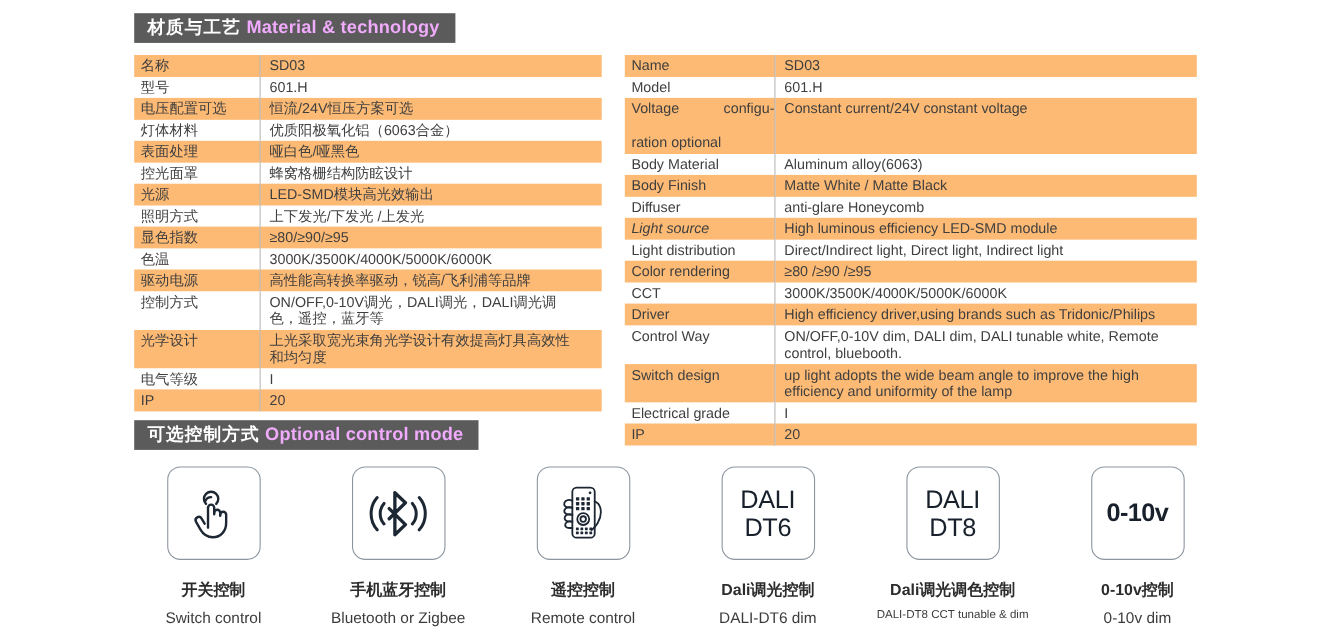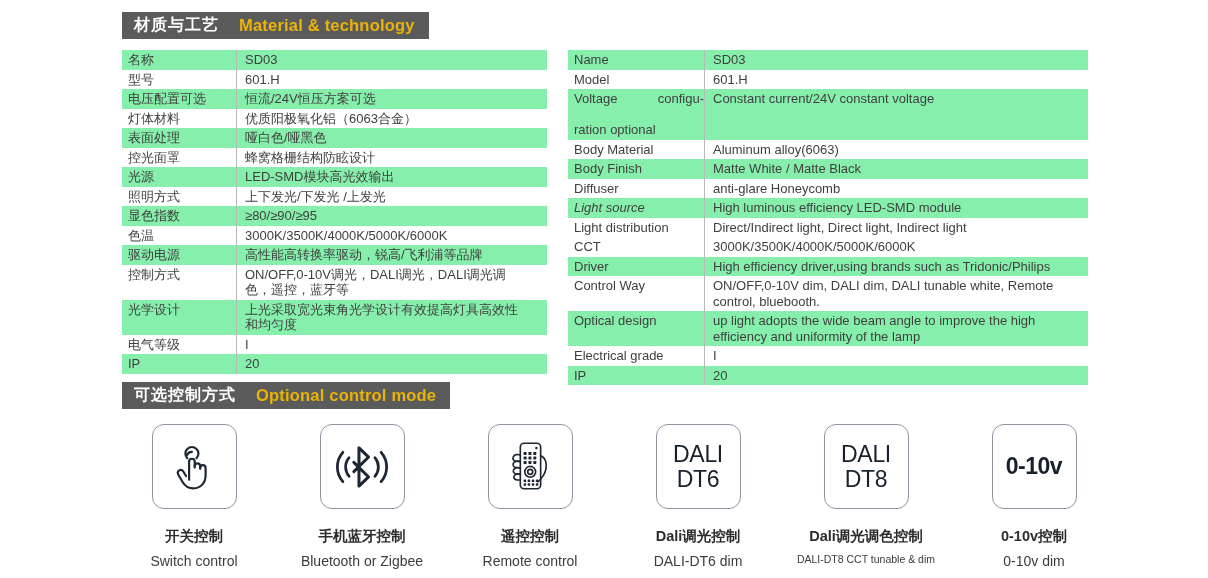--- a/index.html
+++ b/index.html
@@ -20,38 +20,38 @@
     display:flex;align-items:center;
     padding:0 14px 0 12px;
     box-sizing:border-box;
     white-space:nowrap;
   }
   .section-bar .cn{
     color:#ffffff;font-size:16px;font-weight:bold;
     letter-spacing:1px;
   }
   .section-bar .en{
-    color:#eab308;font-size:16.5px;font-weight:bold;
-    margin-left:20px;letter-spacing:.2px;
+    color:#f0abfc;font-size:16.5px;font-weight:bold;
+    margin-left:5px;letter-spacing:.2px;
   }
   #bar-material{left:122px;top:12px;}
   #bar-control{left:122px;top:382px;}
 
   
   .spec-table{
     position:absolute;
     border-collapse:collapse;
     table-layout:fixed;
     font-size:13px;
     color:#3f3f3f;
   }
   #table-cn{left:122px;top:50px;width:425px;}
   #table-en{left:568px;top:50px;width:520px;}
 
-  .spec-table tr.odd td{background:#86efac;}
+  .spec-table tr.odd td{background:#fdba74;}
   .spec-table tr.even td{background:#ffffff;}
   .spec-table td{
     padding:2px 0 2px 6px;
     vertical-align:top;
     line-height:15.5px;
   }
   .spec-table td.k{
     width:108px;
     white-space:normal;
   }
@@ -305,20 +305,28 @@
           </td>
         </tr>
         <tr class="even">
           <td class="k">
             <span class="line" style="display: block;">Light distribution</span>
           </td>
           <td class="v">
             <span class="line">Direct/Indirect light, Direct light, Indirect light</span>
           </td>
         </tr>
+        <tr class="odd">
+          <td class="k">
+            <span class="line" style="display: block;">Color rendering</span>
+          </td>
+          <td class="v">
+            <span class="line">≥80 /≥90  /≥95</span>
+          </td>
+        </tr>
         <tr class="even">
           <td class="k">
             <span class="line" style="display: block;">CCT</span>
           </td>
           <td class="v">
             <span class="line">3000K/3500K/4000K/5000K/6000K</span>
           </td>
         </tr>
         <tr class="odd">
           <td class="k">
@@ -332,21 +340,21 @@
           <td class="k">
             <span class="line" style="display: block;">Control Way</span>
           </td>
           <td class="v">
             <span class="line">ON/OFF,0-10V dim, DALI dim, DALI tunable white, Remote</span>
             <span class="line">control, bluebooth.</span>
           </td>
         </tr>
         <tr class="odd">
           <td class="k">
-            <span class="line" style="display: block;">Optical design</span>
+            <span class="line" style="display: block;">Switch design</span>
           </td>
           <td class="v">
             <span class="line">up light adopts the wide beam angle to improve the high</span>
             <span class="line">efficiency and uniformity of the lamp</span>
           </td>
         </tr>
         <tr class="even">
           <td class="k">
             <span class="line" style="display: block;">Electrical grade</span>
           </td>

